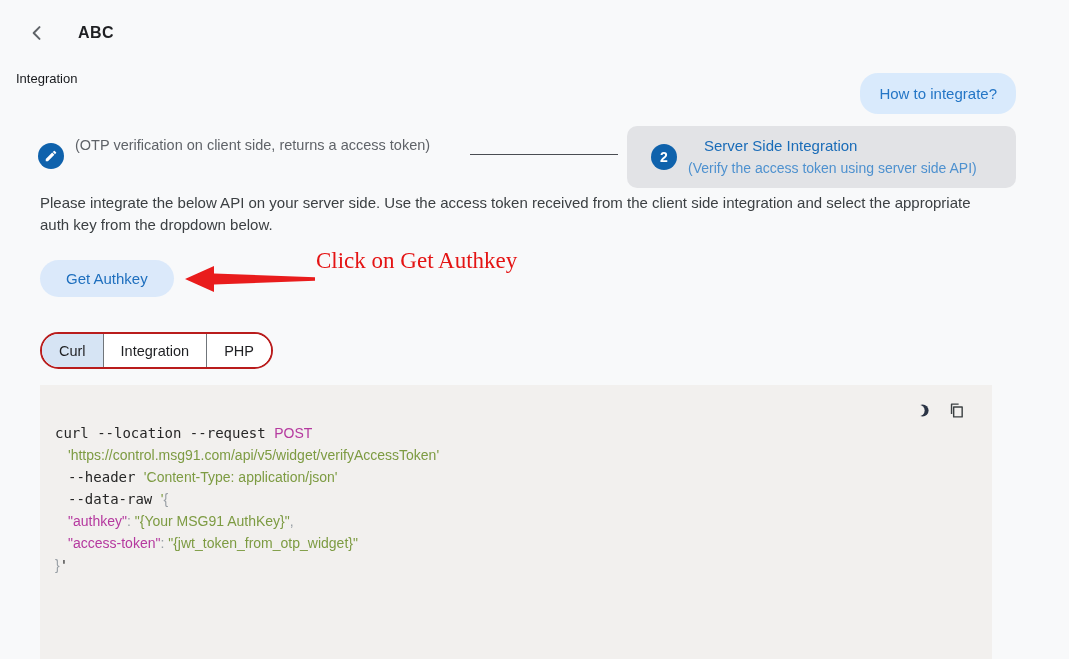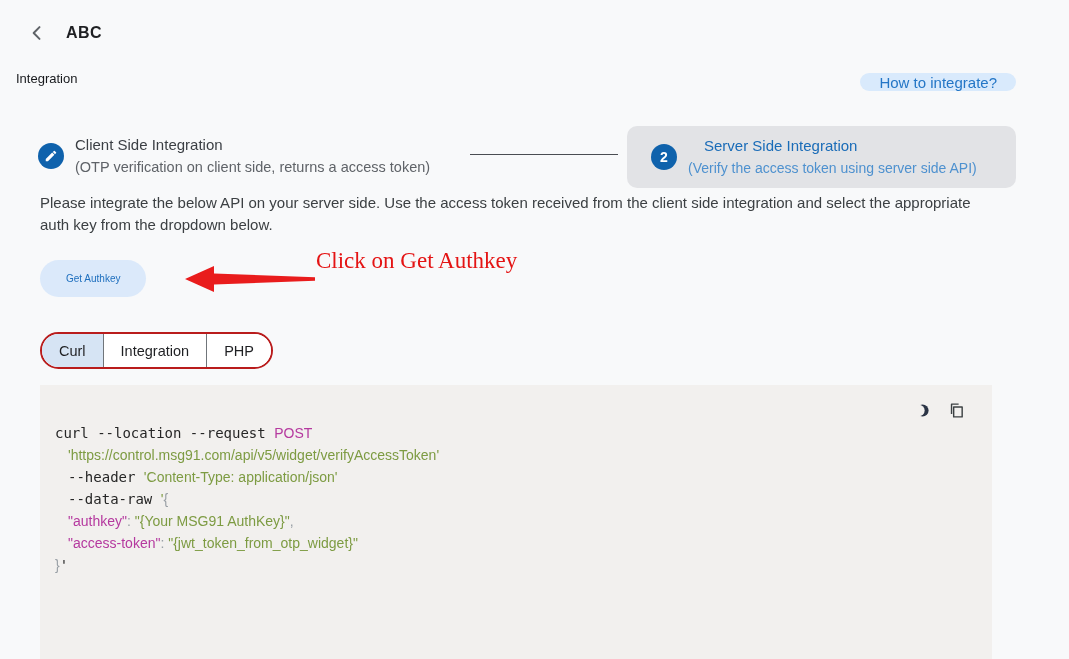--- a/index.html
+++ b/index.html
@@ -6,28 +6,28 @@
   html, body { width: 1069px; height: 659px; }
   body {
     position: relative;
     background: #f8f9fa;
     font-family: "Liberation Sans", sans-serif;
     color: #202124;
     overflow: hidden;
   }
 
   
-  .back-row { position: absolute; left: 26px; top: 22px; display: flex; align-items: center; gap: 18px; }
+  .back-row { position: absolute; left: 26px; top: 22px; display: flex; align-items: center; gap: 30px; }
   .back-btn { width: 22px; height: 22px; cursor: pointer; display: flex; align-items: center; justify-content: center; }
   .app-title { font-size: 16px; font-weight: bold; color: #1f2023; letter-spacing: .5px; }
 
   .page-title { position: absolute; left: 16px; top: 71px; font-size: 13px; font-weight: 500; color: #17191c; }
 
   .how-to-btn {
-    position: absolute; right: 53px; top: 73px; height: 18px;
+    position: absolute; right: 53px; top: 73px; height: 41px;
     display: flex; align-items: center; padding: 0 19px;
     background: #d9eafc; color: #2476c6; font-size: 15px;
     border: none; border-radius: 18px; cursor: pointer;
     font-family: "Liberation Sans", sans-serif;
   }
 
   
   .step-client { position: absolute; left: 38px; top: 134px; display: flex; gap: 11px; }
   .step-icon-circle {
     width: 26px; height: 26px; border-radius: 50%; background: #0f62ac; flex: 0 0 26px;
@@ -51,21 +51,21 @@
   
   .instructions {
     position: absolute; left: 40px; top: 192px; width: 940px;
     font-size: 15px; line-height: 22px; color: #3c4043;
   }
 
   
   .authkey-btn {
     position: absolute; left: 40px; top: 260px; height: 37px;
     display: flex; align-items: center; padding: 6px 26px;
-    background: #dbe9fa; color: #1e6fbe; font-size: 10px;
+    background: #dbe9fa; color: #1e6fbe; font-size: 15px;
     border: none; border-radius: 19px; cursor: pointer;
     font-family: "Liberation Sans", sans-serif;
   }
 
   .annotation-arrow { position: absolute; left: 184px; top: 262px; }
   .annotation-text {
     position: absolute; left: 316px; top: 248px;
     font-family: "Liberation Serif", serif; font-size: 23px; color: #e41414;
   }
 
@@ -119,21 +119,20 @@
 
 <button class="how-to-btn">How to integrate?</button>
 
 <div class="step-client">
   <div class="step-icon-circle">
     <svg width="14" height="14" viewBox="0 0 24 24" fill="#ffffff">
         <path d="M3 17.25V21h3.75L17.81 9.94l-3.75-3.75L3 17.25zM20.71 7.04c.39-.39.39-1.02 0-1.41l-2.34-2.34a.9959.9959 0 0 0-1.41 0l-1.83 1.83 3.75 3.75 1.83-1.83z"></path>
       </svg>
   </div>
   <div>
-    <div class="step-title">Client Side Integration</div>
     <div class="step-sub">(OTP verification on client side, returns a access token)</div>
   </div>
 </div>
 
 <div class="step-connector"></div>
 
 <div class="step-server">
   <div class="step-icon-circle">
     <span class="step-num">2</span>
   </div>

